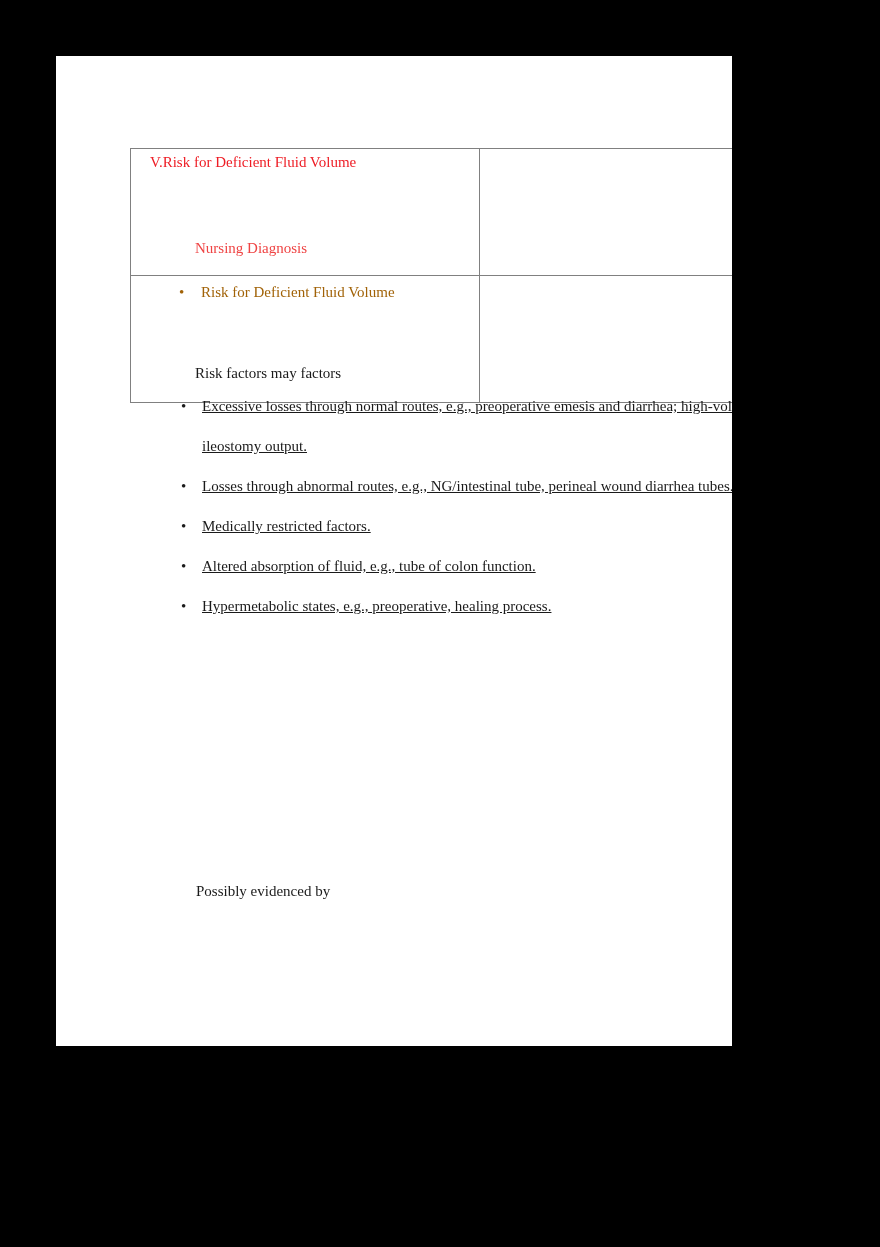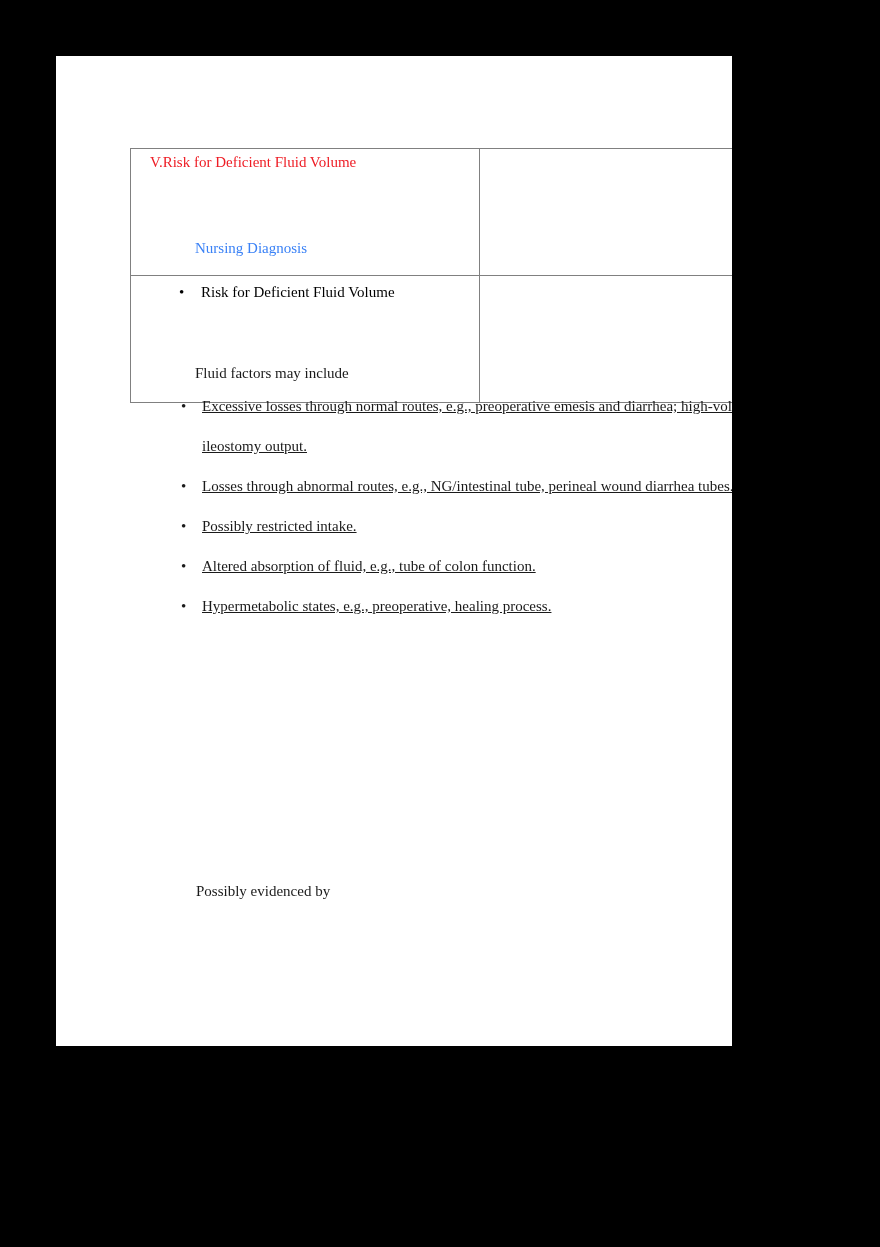--- a/index.html
+++ b/index.html
@@ -61,33 +61,33 @@
     white-space: nowrap;
   }
 
   
   .cell-label {
     position: absolute;
     left: 64px;
     bottom: 18px;
     font-size: 15px;
     line-height: 18px;
-    color: #3b82f6;
+    color: #ef4444;
     white-space: nowrap;
     margin-top: 16px;
   }
 
   
   .cell-bullet-row {
     position: absolute;
     left: 48px;
     top: 7px;
     font-size: 15px;
     line-height: 18px;
-    color: #000000;
+    color: #a16207;
     white-space: nowrap;
   }
   .cell-bullet-row .bul {
     display: inline-block;
     width: 22px;
   }
 
   .cell-label-2 {
     position: absolute;
     left: 64px;
@@ -159,21 +159,21 @@
           <div class="cell-inner"></div>
         </td>
       </tr>
 
       <tr>
         <td class="col-left">
           <div class="cell-inner">
             <div class="cell-bullet-row">
               <span class="bul">•</span><span>Risk for Deficient Fluid Volume</span>
             </div>
-            <div class="cell-label-2">Fluid factors may include</div>
+            <div class="cell-label-2">Risk factors may factors</div>
           </div>
         </td>
         <td class="col-right">
           <div class="cell-inner"></div>
         </td>
       </tr>
 
     </tbody>
   </table>
 
@@ -181,21 +181,21 @@
     <li>
       <span class="list-bullet">•</span>
       <span class="list-text">Excessive losses through normal routes, e.g., preoperative emesis and diarrhea; high-volume ileostomy output.</span>
     </li>
     <li>
       <span class="list-bullet">•</span>
       <span class="list-text">Losses through abnormal routes, e.g., NG/intestinal tube, perineal wound diarrhea tubes.</span>
     </li>
     <li>
       <span class="list-bullet">•</span>
-      <span class="list-text">Possibly restricted intake.</span>
+      <span class="list-text">Medically restricted factors.</span>
     </li>
     <li>
       <span class="list-bullet">•</span>
       <span class="list-text">Altered absorption of fluid, e.g., tube of colon function.</span>
     </li>
     <li>
       <span class="list-bullet">•</span>
       <span class="list-text"> Hypermetabolic states, e.g., preoperative, healing process.</span>
     </li>
   </ul>

